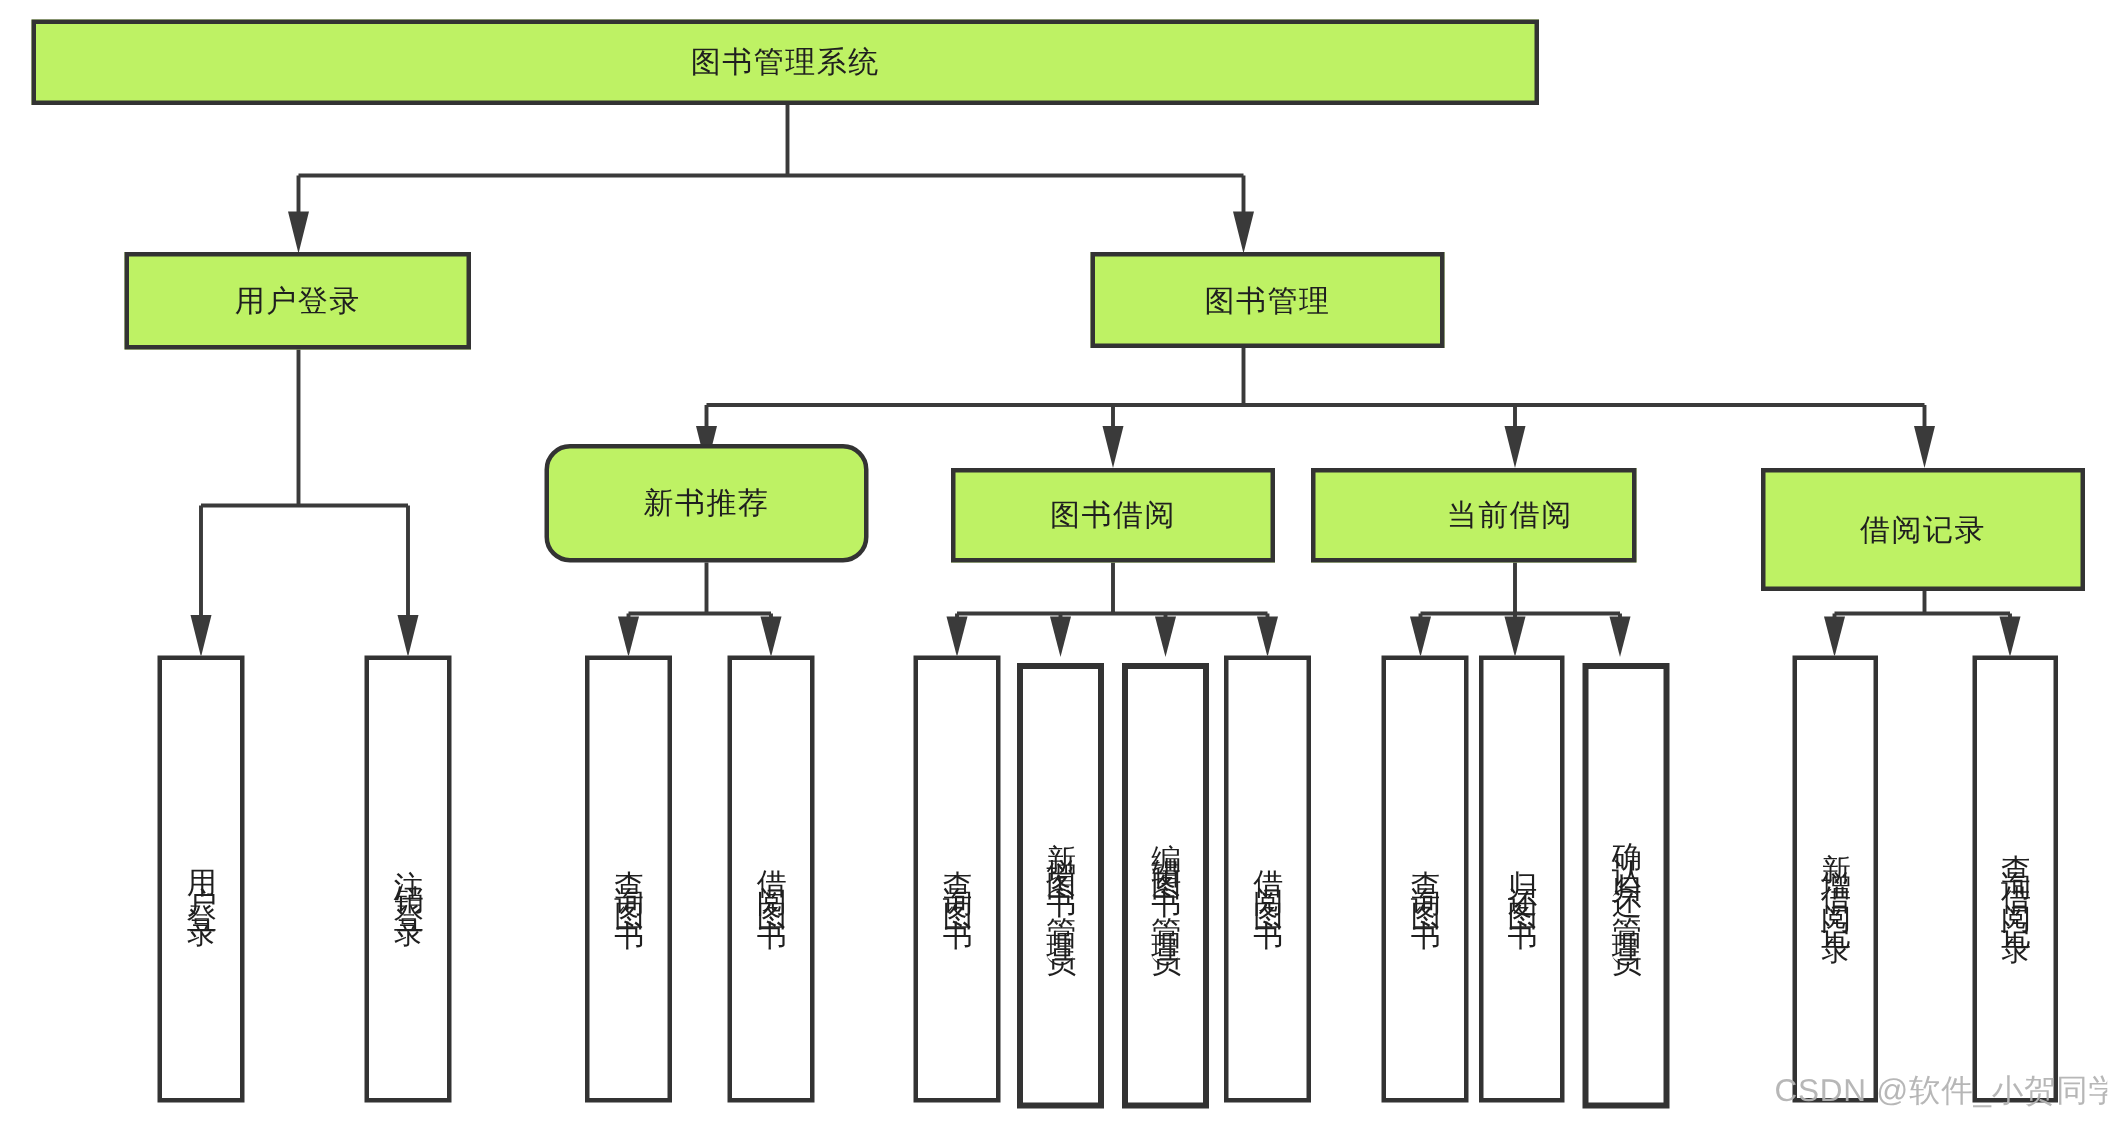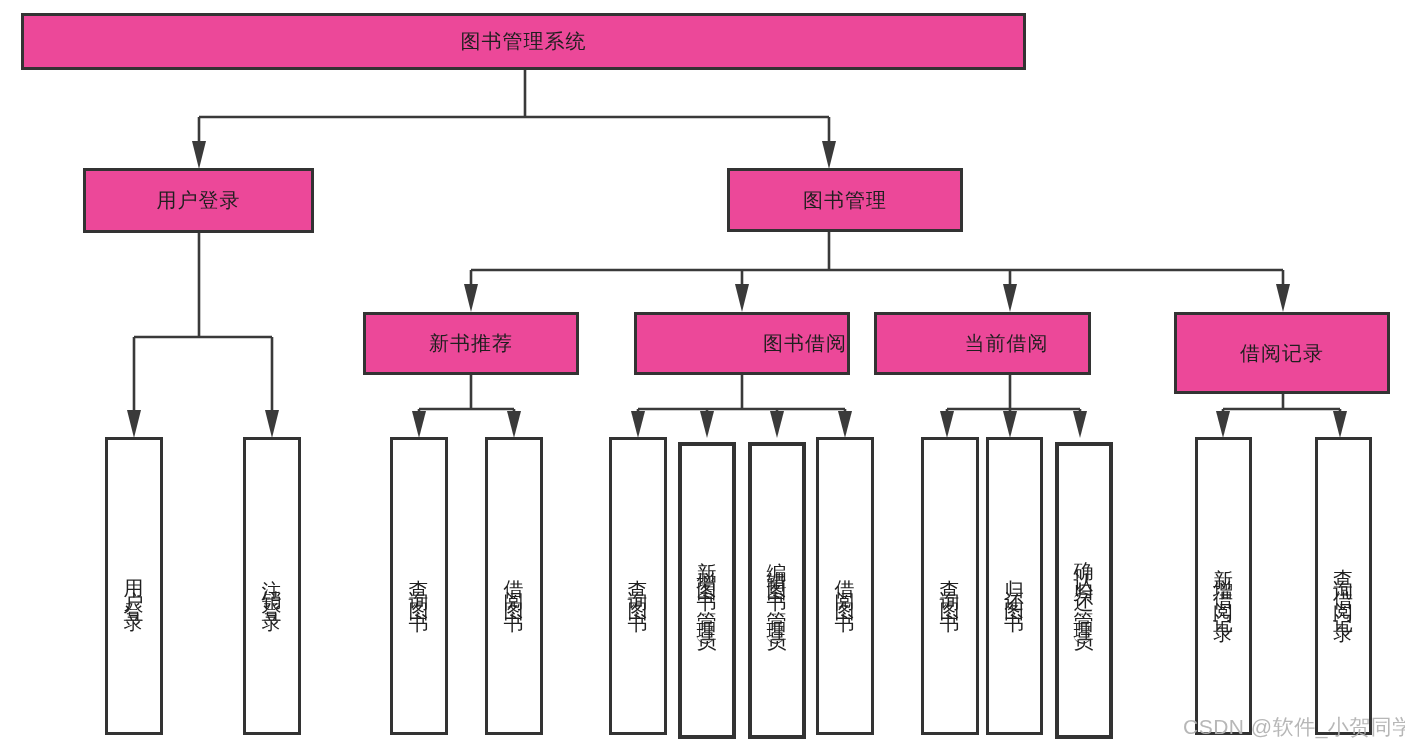--- a/index.html
+++ b/index.html
@@ -9,21 +9,21 @@
     height: 747px;
     background: #ffffff;
     font-family: "Liberation Sans", "DejaVu Sans", sans-serif;
     overflow: hidden;
   }
   .connectors { position: absolute; left: 0; top: 0; }
   .hnode {
     position: absolute;
     box-sizing: border-box;
     border: 3px solid #333333;
-    background: #ec4899;
+    background: #bef264;
     display: flex;
     align-items: center;
     justify-content: center;
     font-size: 20px;
     color: #1f1f1f;
     letter-spacing: 1px;
     white-space: nowrap;
   }
   .vnode {
     position: absolute;
@@ -92,24 +92,24 @@
     <span>图书管理系统</span>
   </div>
 
   <div class="hnode" style="left:83px; top:168px; width:231px; height:65px;">
     <span>用户登录</span>
   </div>
   <div class="hnode" style="left:711px; top:168px; width:236px; height:64px;margin-left:16px;">
     <span>图书管理</span>
   </div>
 
-  <div class="hnode" style="left:363px; top:312px; width:216px; height:63px;">
+  <div class="hnode" style="left:363px; top:296px; width:216px; height:79px;border-radius:17px;">
     <span>新书推荐</span>
   </div>
-  <div class="hnode" style="left:634px; top:312px; width:216px; height:63px;justify-content:flex-end;">
+  <div class="hnode" style="left:634px; top:312px; width:216px; height:63px;">
     <span>图书借阅</span>
   </div>
   <div class="hnode" style="left:874px; top:312px; width:217px; height:63px;padding-left:48px;">
     <span>当前借阅</span>
   </div>
   <div class="hnode" style="left:1174px; top:312px; width:216px; height:82px;">
     <span>借阅记录</span>
   </div>
 
   <div class="vnode" style="left:105px; top:437px; width:58px; height:298px;">

